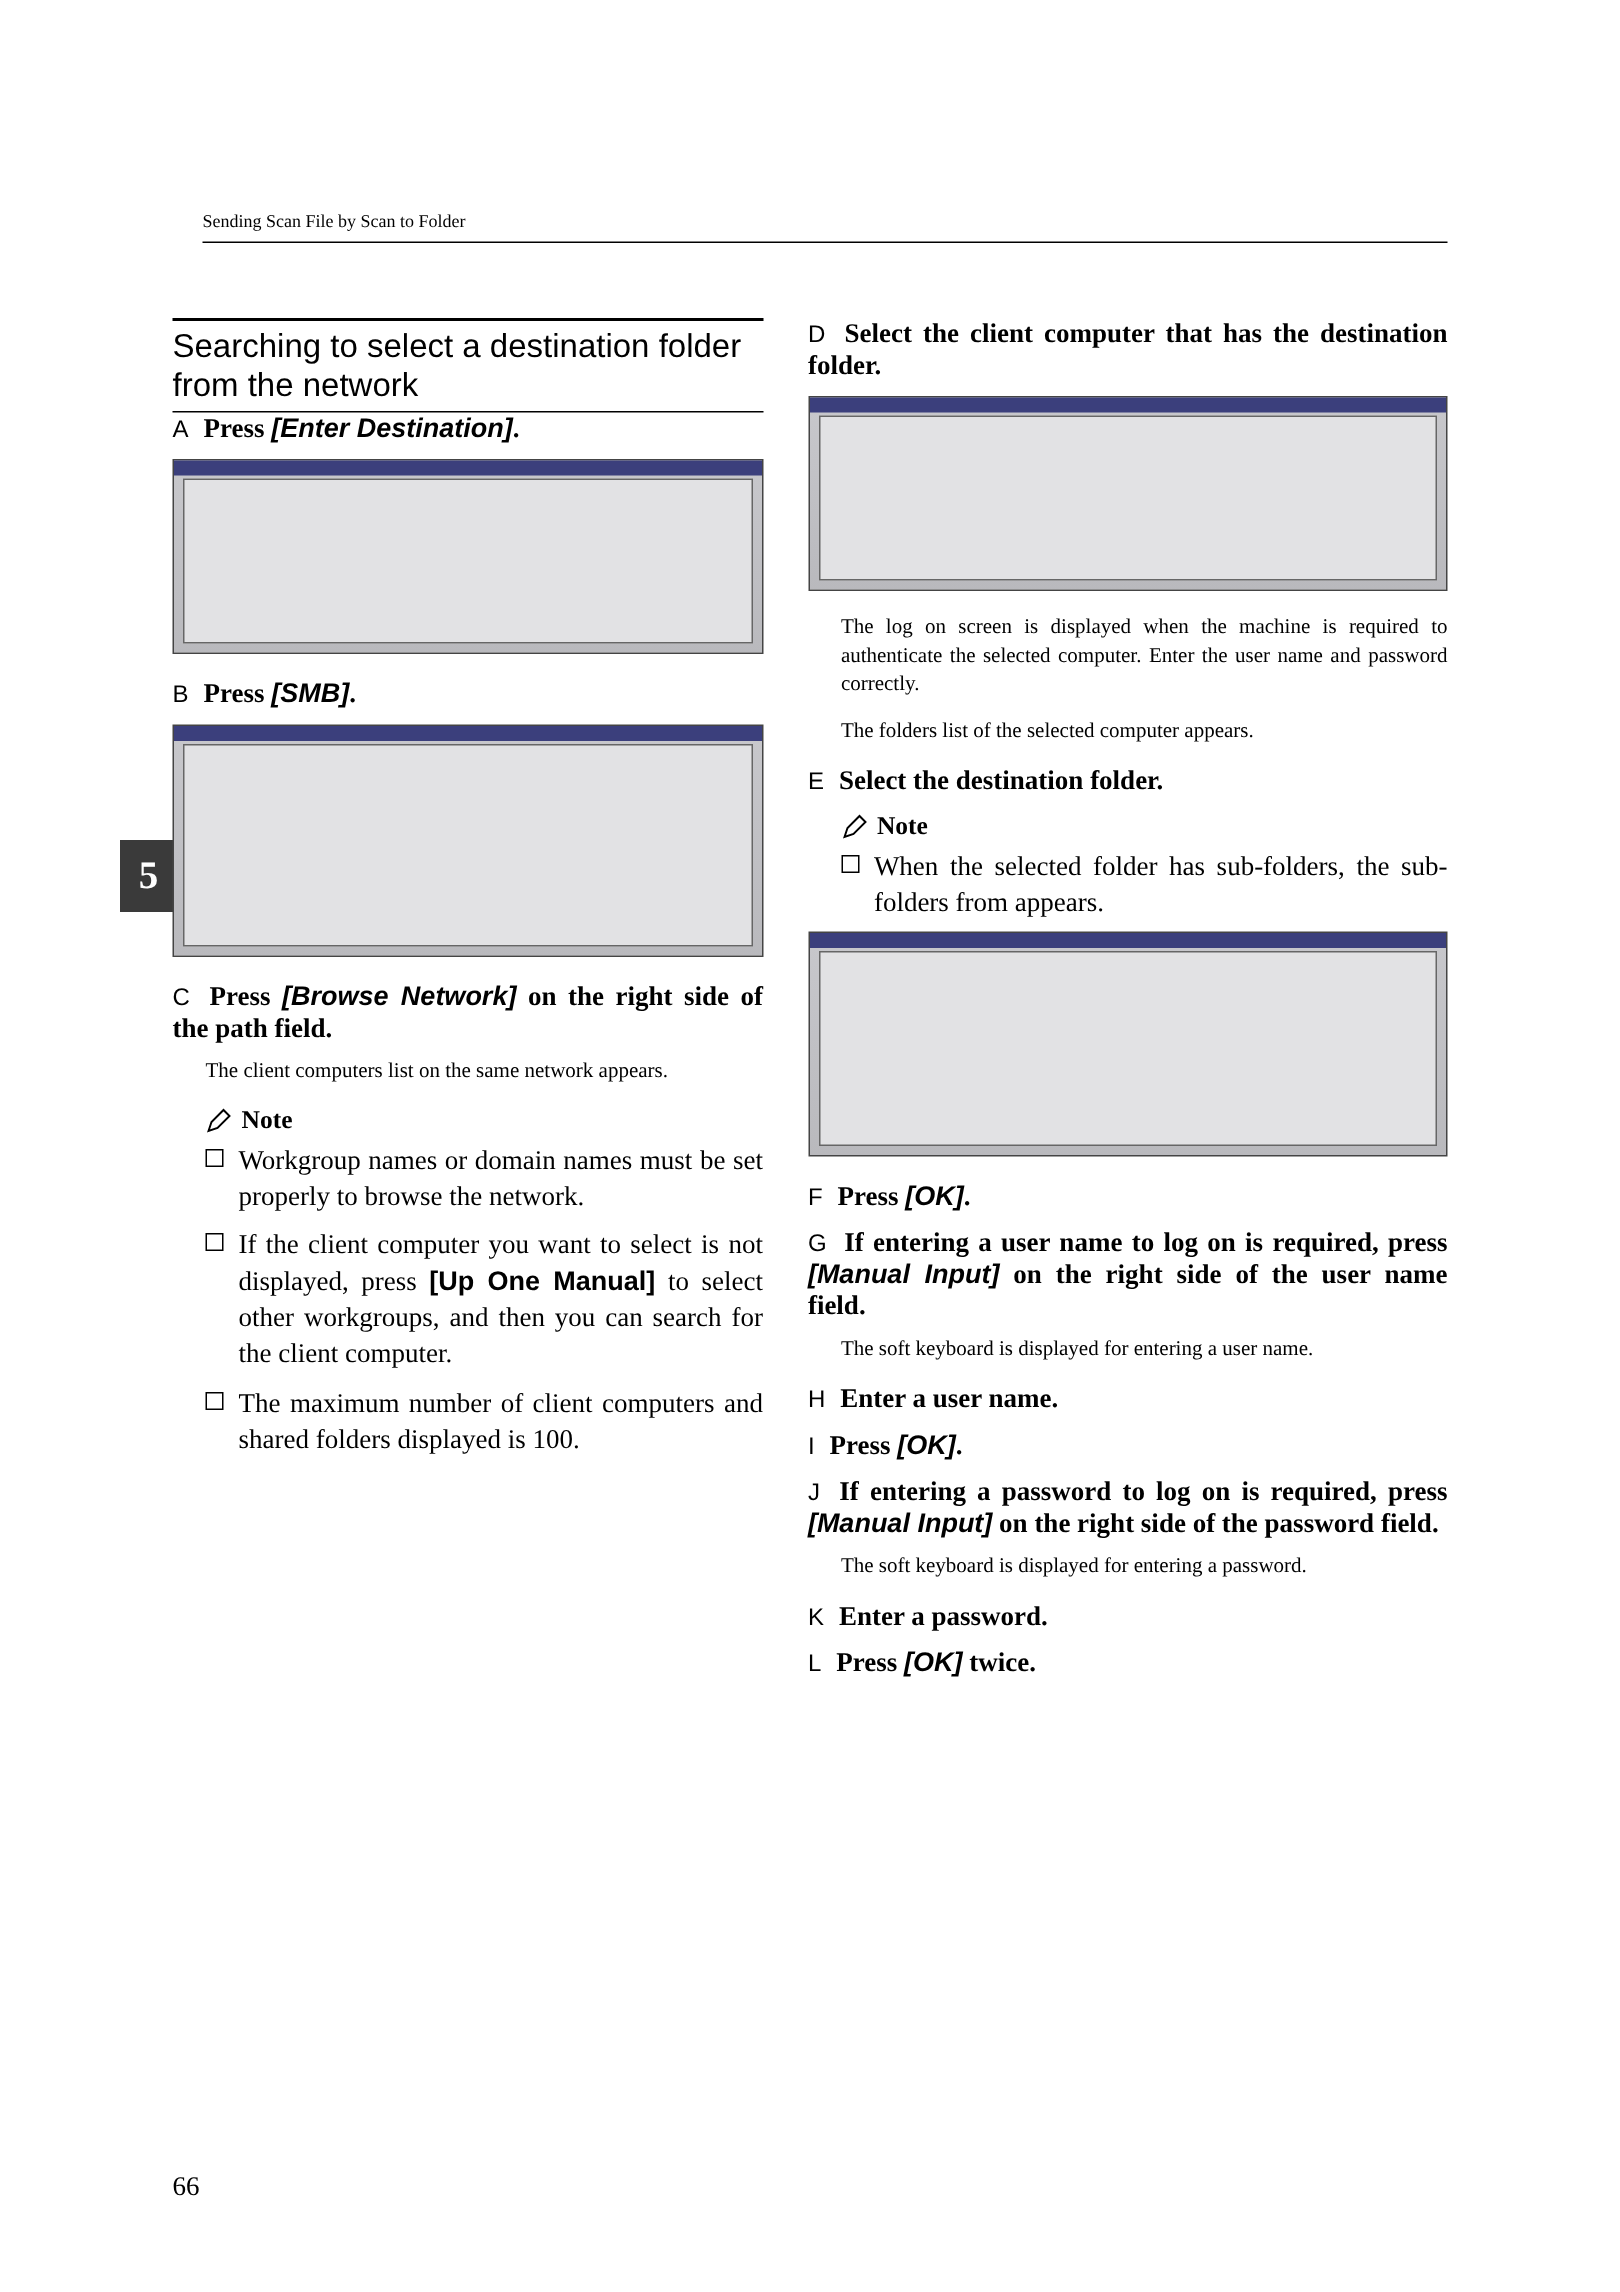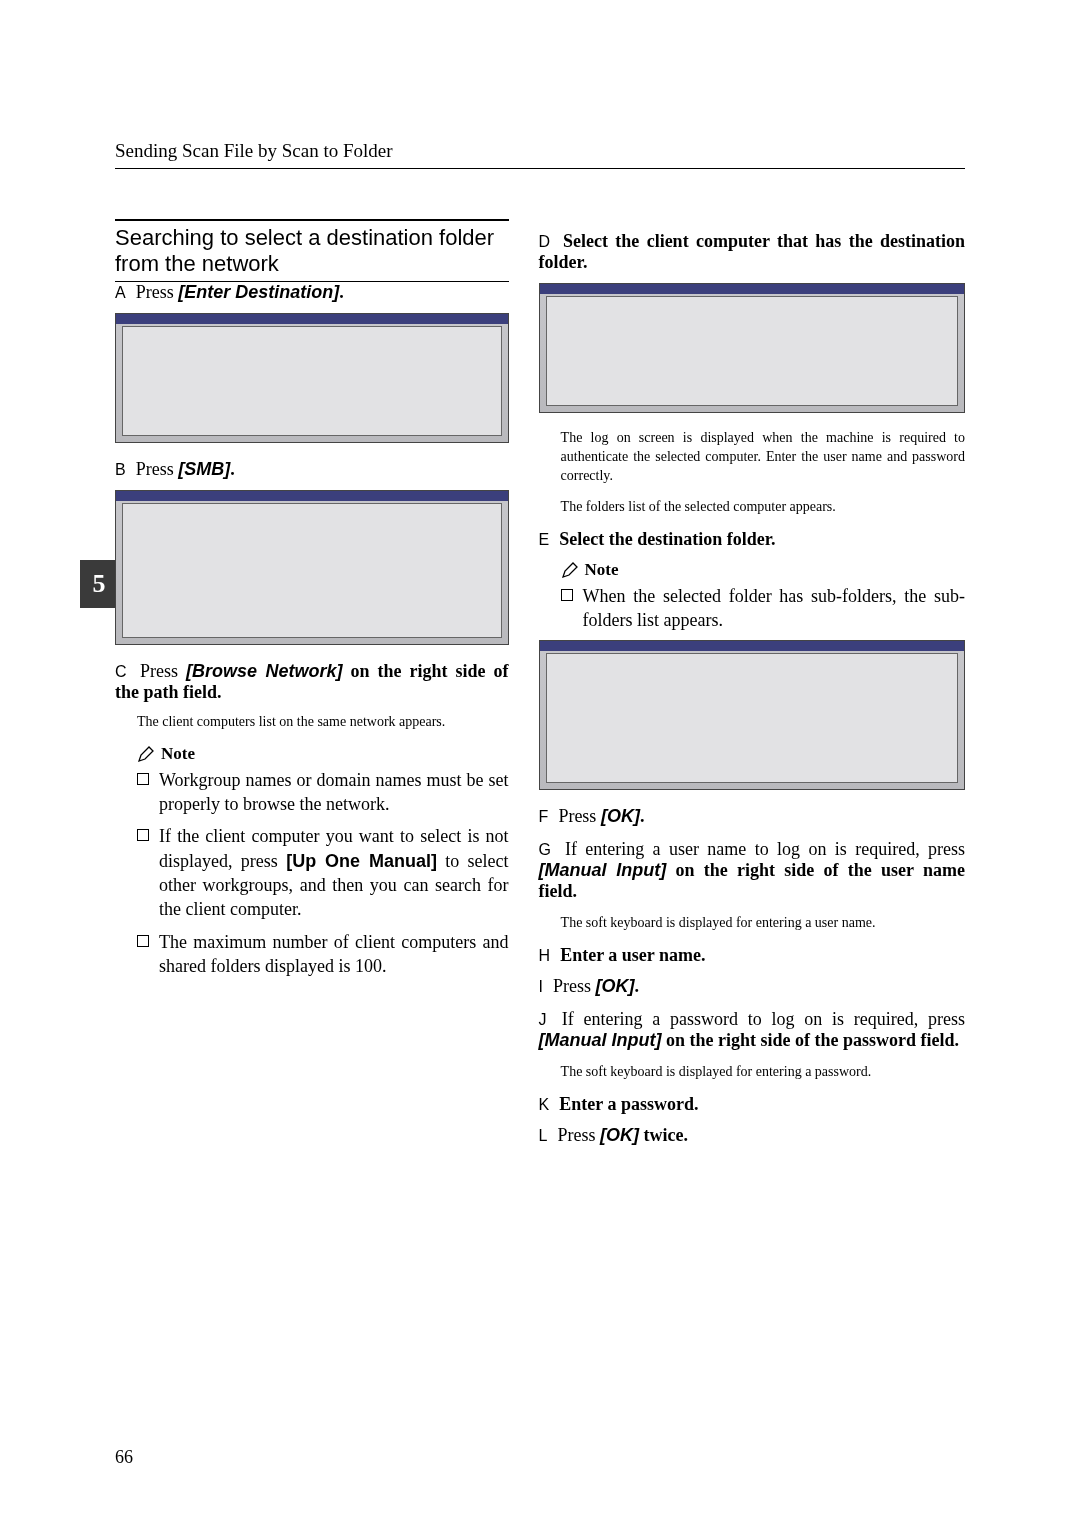--- a/index.html
+++ b/index.html
@@ -6,24 +6,25 @@
     body {
       font-family: Georgia, 'Times New Roman', serif;
       background: #fff;
       width: 1080px;
       height: 1528px;
       position: relative;
       padding: 140px 115px 40px 115px;
       color: #000;
     }
     .running-header {
-      font-size: 19px;
+      font-size: 12px;
       margin-bottom: 6px;
       border-bottom: 1px solid #000;
       padding-bottom: 6px;
+      margin-left: 20px;
     }
     .columns {
       display: flex;
       gap: 30px;
       margin-top: 50px;
     }
     .col { width: 50%; }
     .col-left { width: 48%; }
     .col-right { width: 52%; }
     .chapter-tab {
@@ -55,21 +56,21 @@
     }
     .step-letter {
       font-family: Arial, sans-serif;
       font-size: 16px;
       margin-right: 6px;
     }
     .step-text {
       font-size: 18px;
       font-weight: bold;
     }
-    .step-pre { font-weight: normal; }
+    .step-pre { font-weight: bold; }
     .step-key { font-weight: bold; font-family: Arial, sans-serif; font-style: italic; }
     .step-post { font-weight: bold; }
     .body-para {
       font-size: 14px;
       margin: 8px 0 12px 22px;
       line-height: 1.35;
     }
     .screenshot {
       width: 100%;
       height: 120px;
@@ -109,21 +110,21 @@
       display: inline-block;
       width: 12px; height: 12px;
       border: 1.5px solid #000;
       margin-right: 10px;
       margin-top: 5px;
       flex-shrink: 0;
     }
     .bullet-text { flex: 1; }
     .inline-key { font-family: Arial, sans-serif; font-weight: bold; }
     .step-block { margin-bottom: 10px; }
-    .justify { text-align: justify; margin-top: 12px; }
+    .justify { text-align: justify; }
   </style>
 </head>
 <body>
 
 <div class="running-header">Sending Scan File by Scan to Folder</div>
 
 <div class="chapter-tab">5</div>
 
 <div class="columns">
 
@@ -209,21 +210,21 @@
     <div class="note-head">
       <span class="note-icon">
         <svg viewBox="0 0 18 18">
             <path d="M2 16 L4 10 L12 2 L16 6 L8 14 L2 16 Z" fill="none" stroke="#000" stroke-width="1.3"></path>
           </svg>
       </span>
       <span class="note-label">Note</span>
     </div>
     <div class="bullet-item">
       <span class="bullet-box"></span>
-      <span class="bullet-text">When the selected folder has sub-folders, the sub-folders list appears.</span>
+      <span class="bullet-text">When the selected folder has sub-folders, the sub-folders from appears.</span>
     </div>
     <div class="screenshot shot4">
         <div class="topbar"></div>
         <div class="inner"></div>
       </div>
 
     <div class="step-block">
       <span class="step-letter">F</span>
       <span class="step-text">
         <span class="step-pre">Press </span><span class="step-key">[OK]</span><span class="step-post">.</span>

